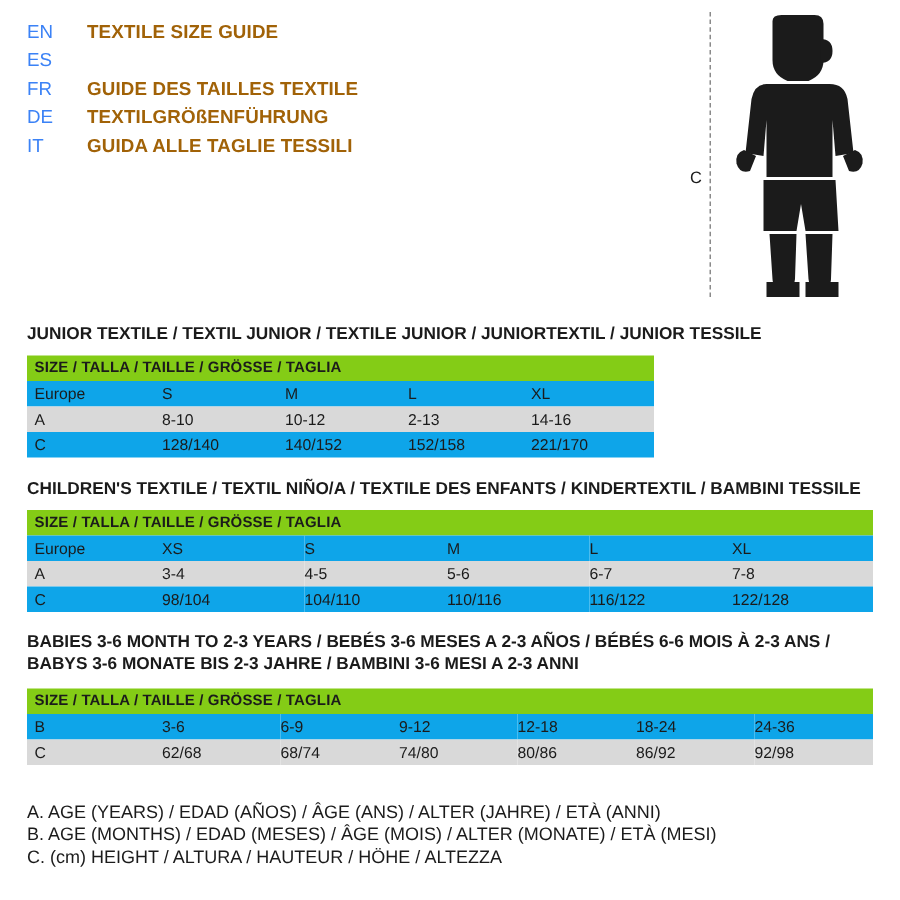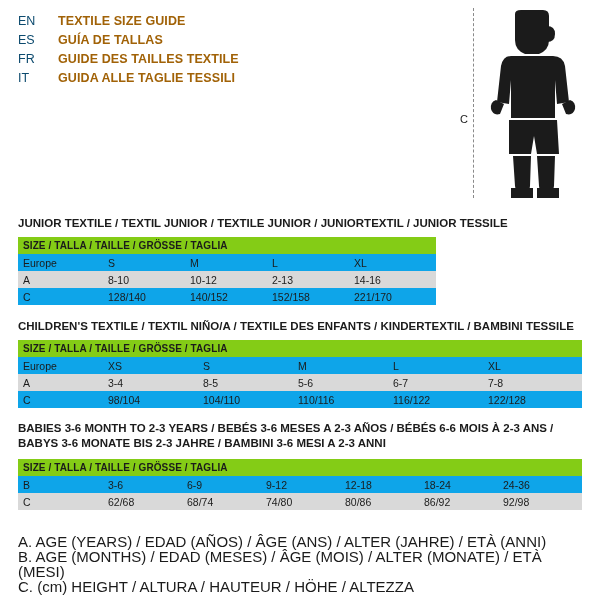--- a/index.html
+++ b/index.html
@@ -30,21 +30,21 @@
   }
   .lang-row {
     display: flex;
     align-items: baseline;
     height: 19px;
   }
   .lang-code {
     width: 40px;
     font-size: 12.5px;
     font-weight: 400;
-    color: #0c4a6e;
+    color: #3b82f6;
   }
   .lang-text {
     font-size: 12.5px;
     font-weight: 700;
     color: #a16207;
     letter-spacing: 0.1px;
   }
 
   
   .figure-wrap {
@@ -120,42 +120,45 @@
     padding-left: 5px !important;
   }
 
   
   .legend {
     position: absolute;
     left: 18px;
     width: 560px;
   }
   .legend-line {
-    font-size: 15px;
+    font-size: 12px;
     color: #1b1b1b;
     line-height: 15px;
   }
 </style>
 </head>
 <body>
 
 <div class="page">
 
   <div class="lang-block">
     <div class="lang-row">
       <span class="lang-code">EN</span>
       <span class="lang-text">TEXTILE SIZE GUIDE</span>
     </div>
     <div class="lang-row">
       <span class="lang-code">ES</span>
-      <span class="lang-text">GUÍA DE TALLAS</span>
     </div>
     <div class="lang-row">
       <span class="lang-code">FR</span>
       <span class="lang-text">GUIDE DES TAILLES TEXTILE</span>
+    </div>
+    <div class="lang-row">
+      <span class="lang-code">DE</span>
+      <span class="lang-text">TEXTILGRÖßENFÜHRUNG</span>
     </div>
     <div class="lang-row">
       <span class="lang-code">IT</span>
       <span class="lang-text">GUIDA ALLE TAGLIE TESSILI</span>
     </div>
   </div>
 
   <div class="figure-wrap">
     <div class="dash-line"></div>
     <div class="c-label">C</div>
@@ -239,21 +242,21 @@
         <td class="cell-pad">Europe</td>
         <td>XS</td>
         <td>S</td>
         <td>M</td>
         <td>L</td>
         <td>XL</td>
       </tr>
       <tr class="row-grey">
         <td class="cell-pad">A</td>
         <td>3-4</td>
-        <td>8-5</td>
+        <td>4-5</td>
         <td>5-6</td>
         <td>6-7</td>
         <td>7-8</td>
       </tr>
       <tr class="row-white">
         <td class="cell-pad">C</td>
         <td>98/104</td>
         <td>104/110</td>
         <td>110/116</td>
         <td>116/122</td>

